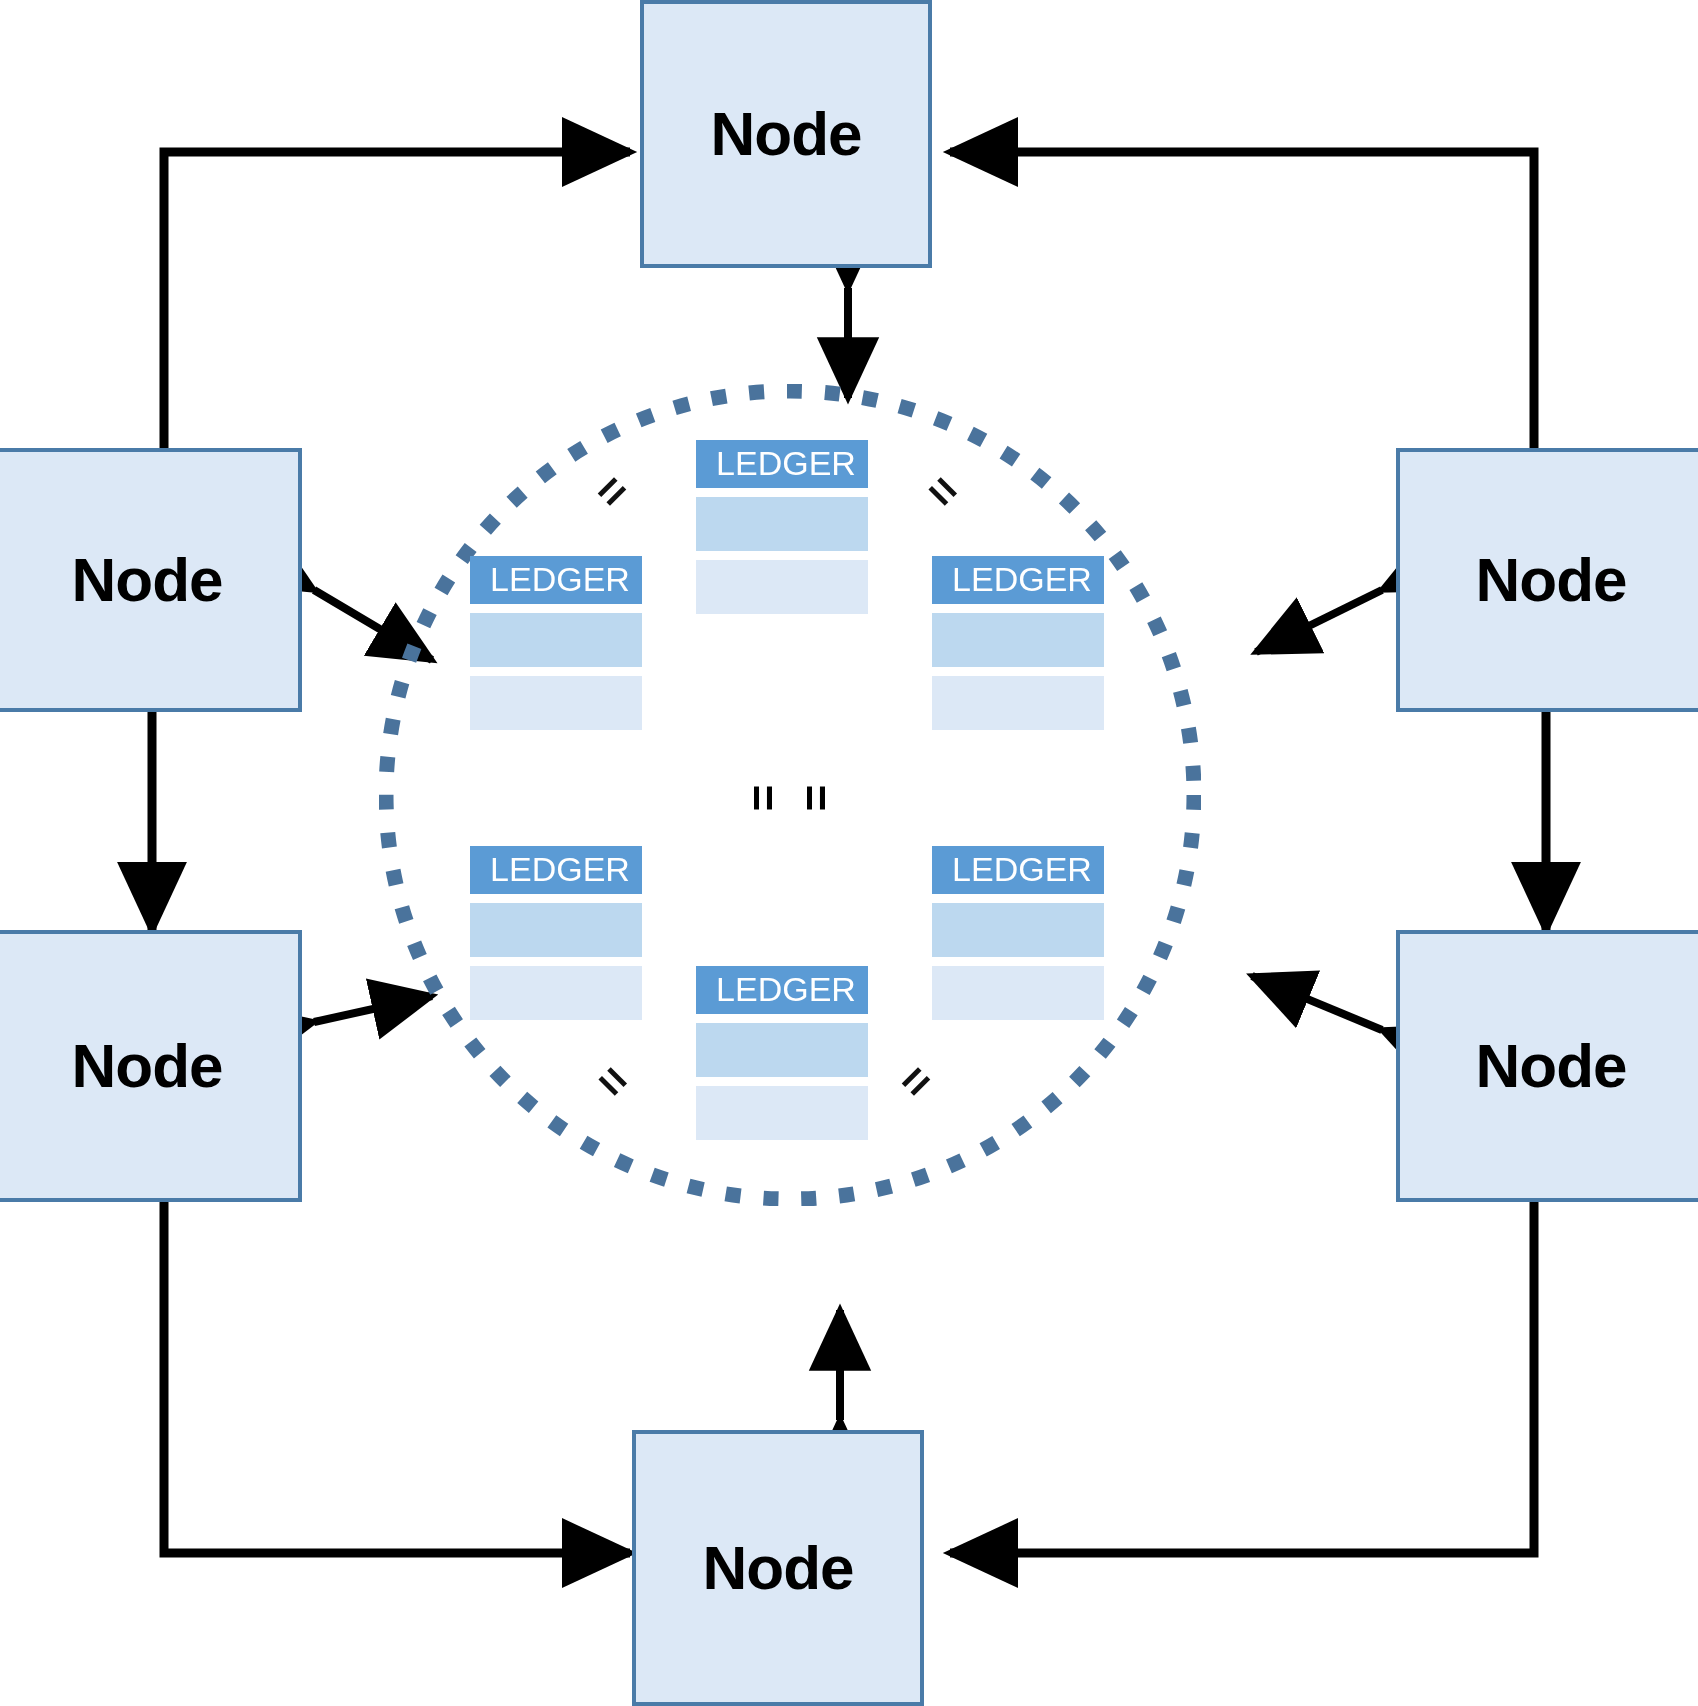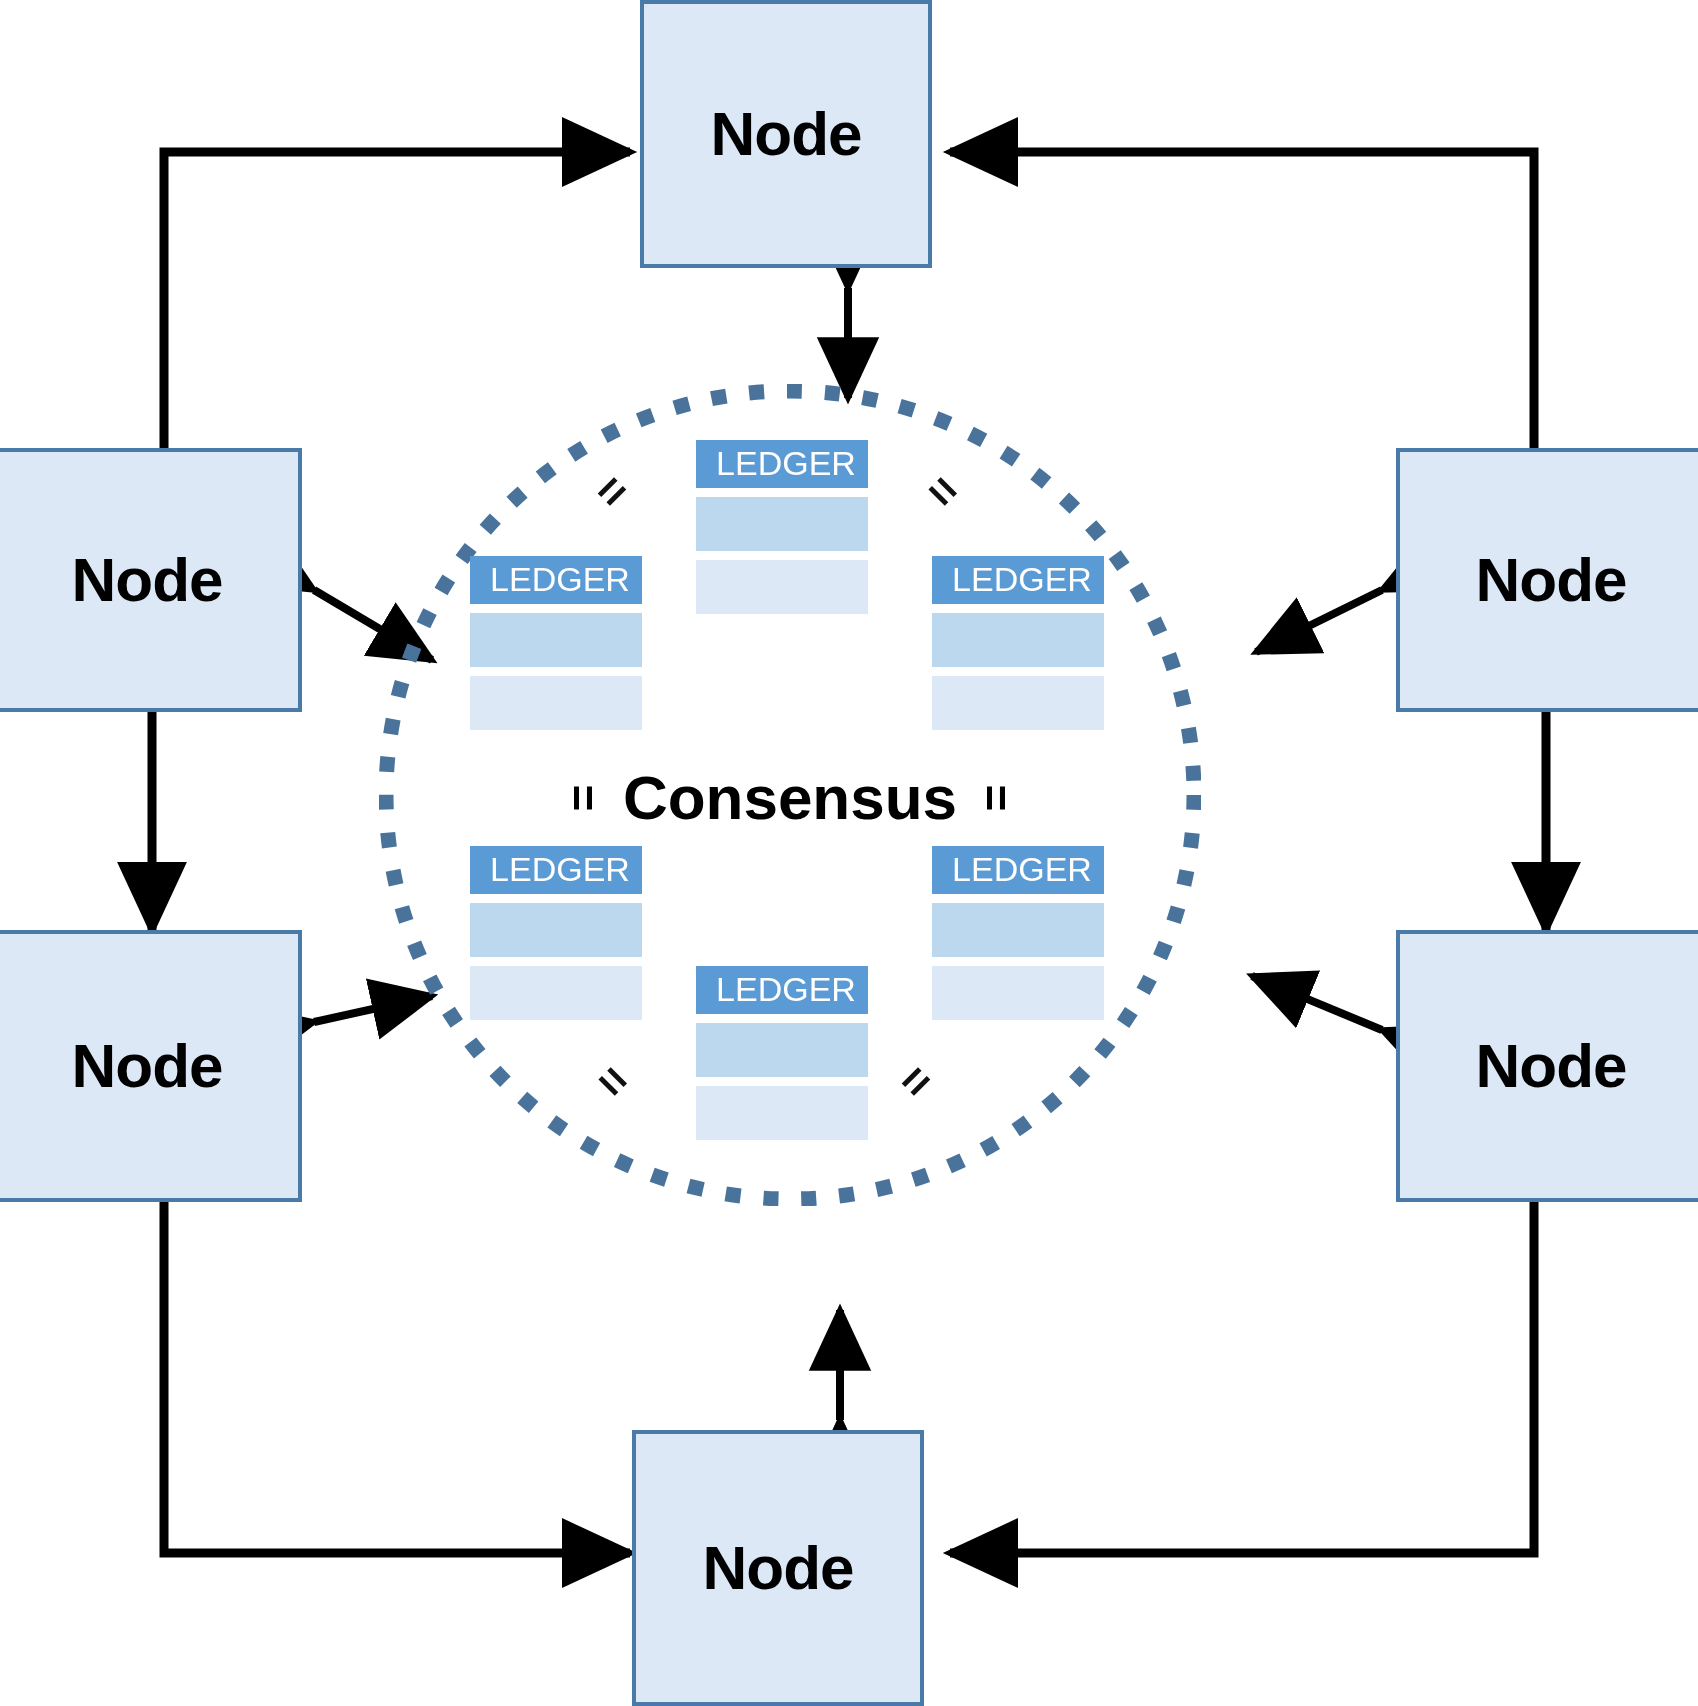--- a/index.html
+++ b/index.html
@@ -227,17 +227,16 @@
   <div class="eq-mark eq-ne" style="left:598px; top:468px;">=</div>
 
   <div class="eq-mark eq-nw" style="left:930px; top:468px;">=</div>
 
   <div class="eq-mark eq-se" style="left:600px; top:1058px;">=</div>
 
   <div class="eq-mark eq-sw" style="left:902px; top:1058px;">=</div>
 
   <div id="consensus-row">
     <span class="eq-vert">=</span>
-    <span id="consensus-text">Consensus</span>
     <span class="eq-vert">=</span>
   </div>
 
 </div>
 
 </body></html>

